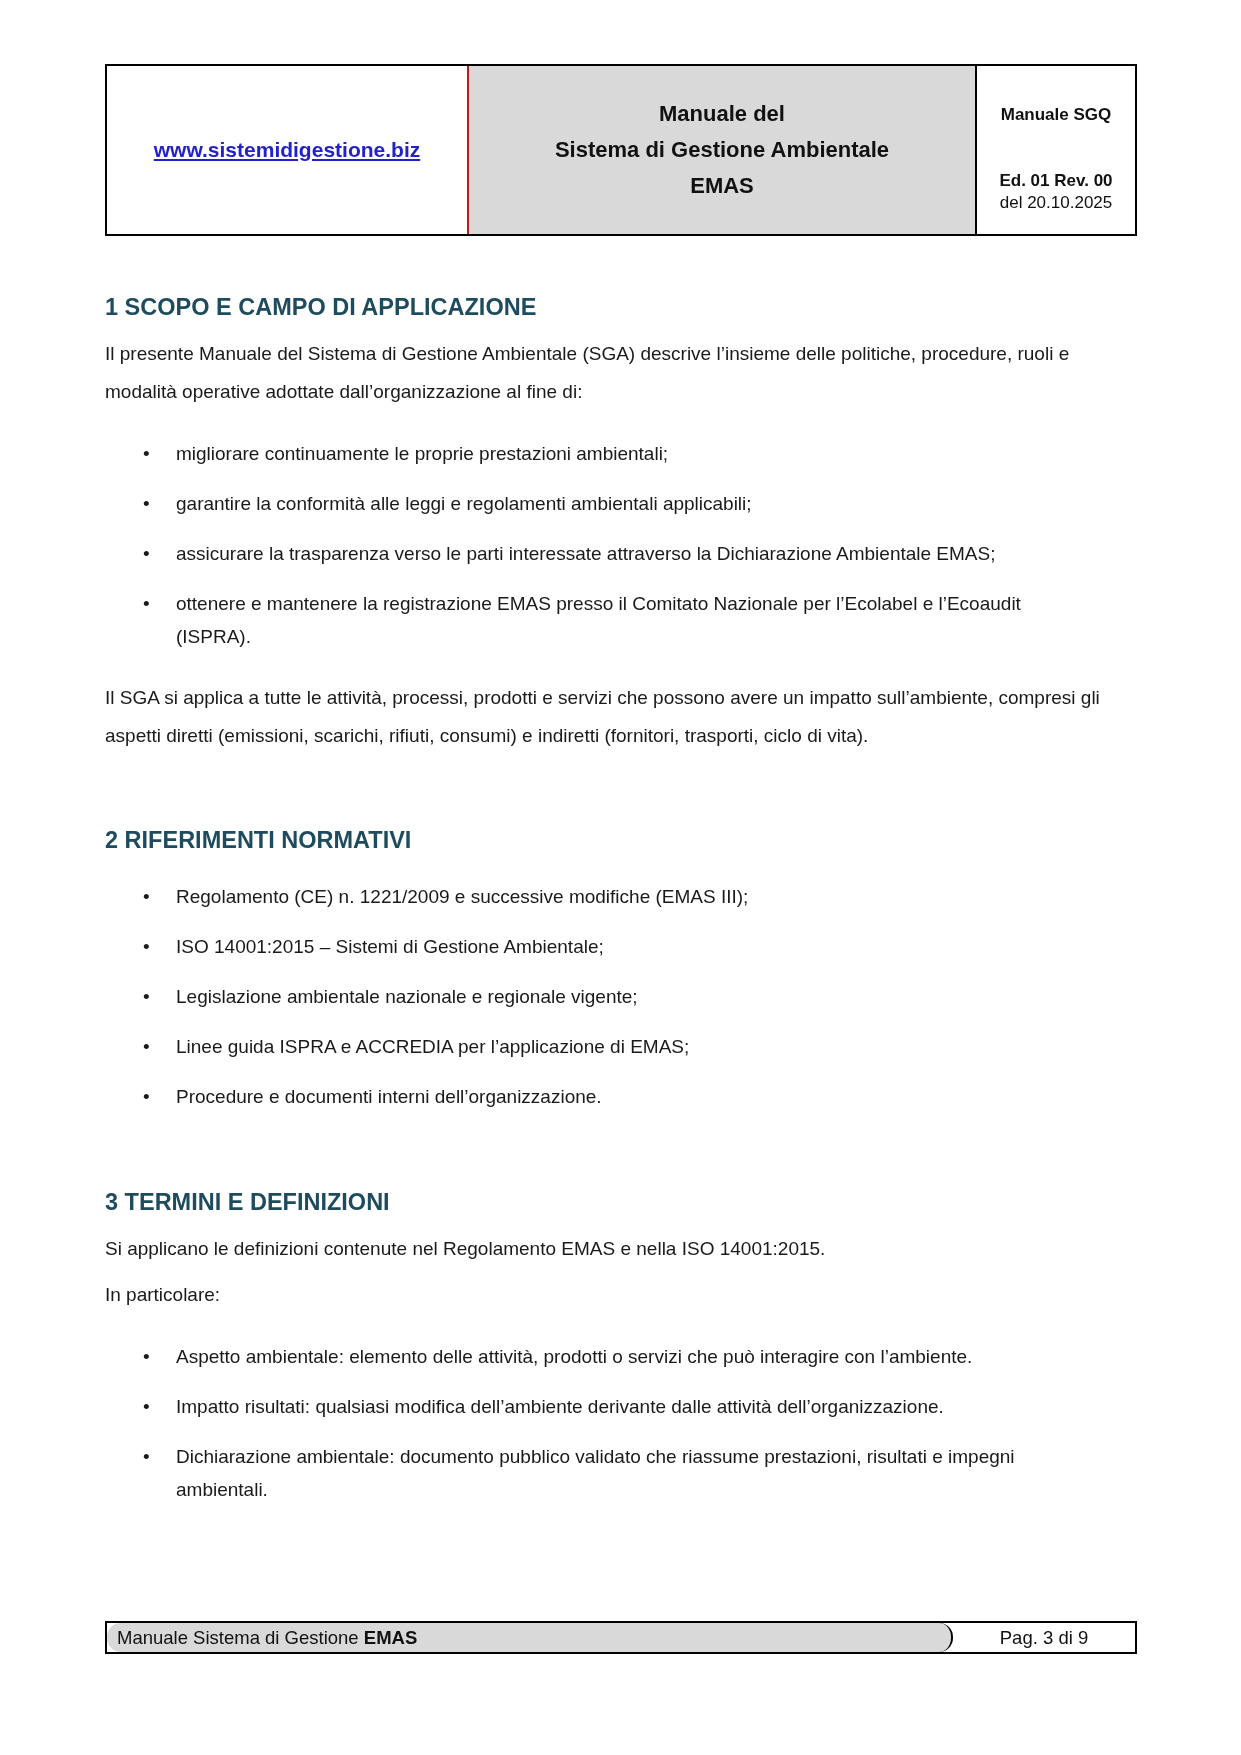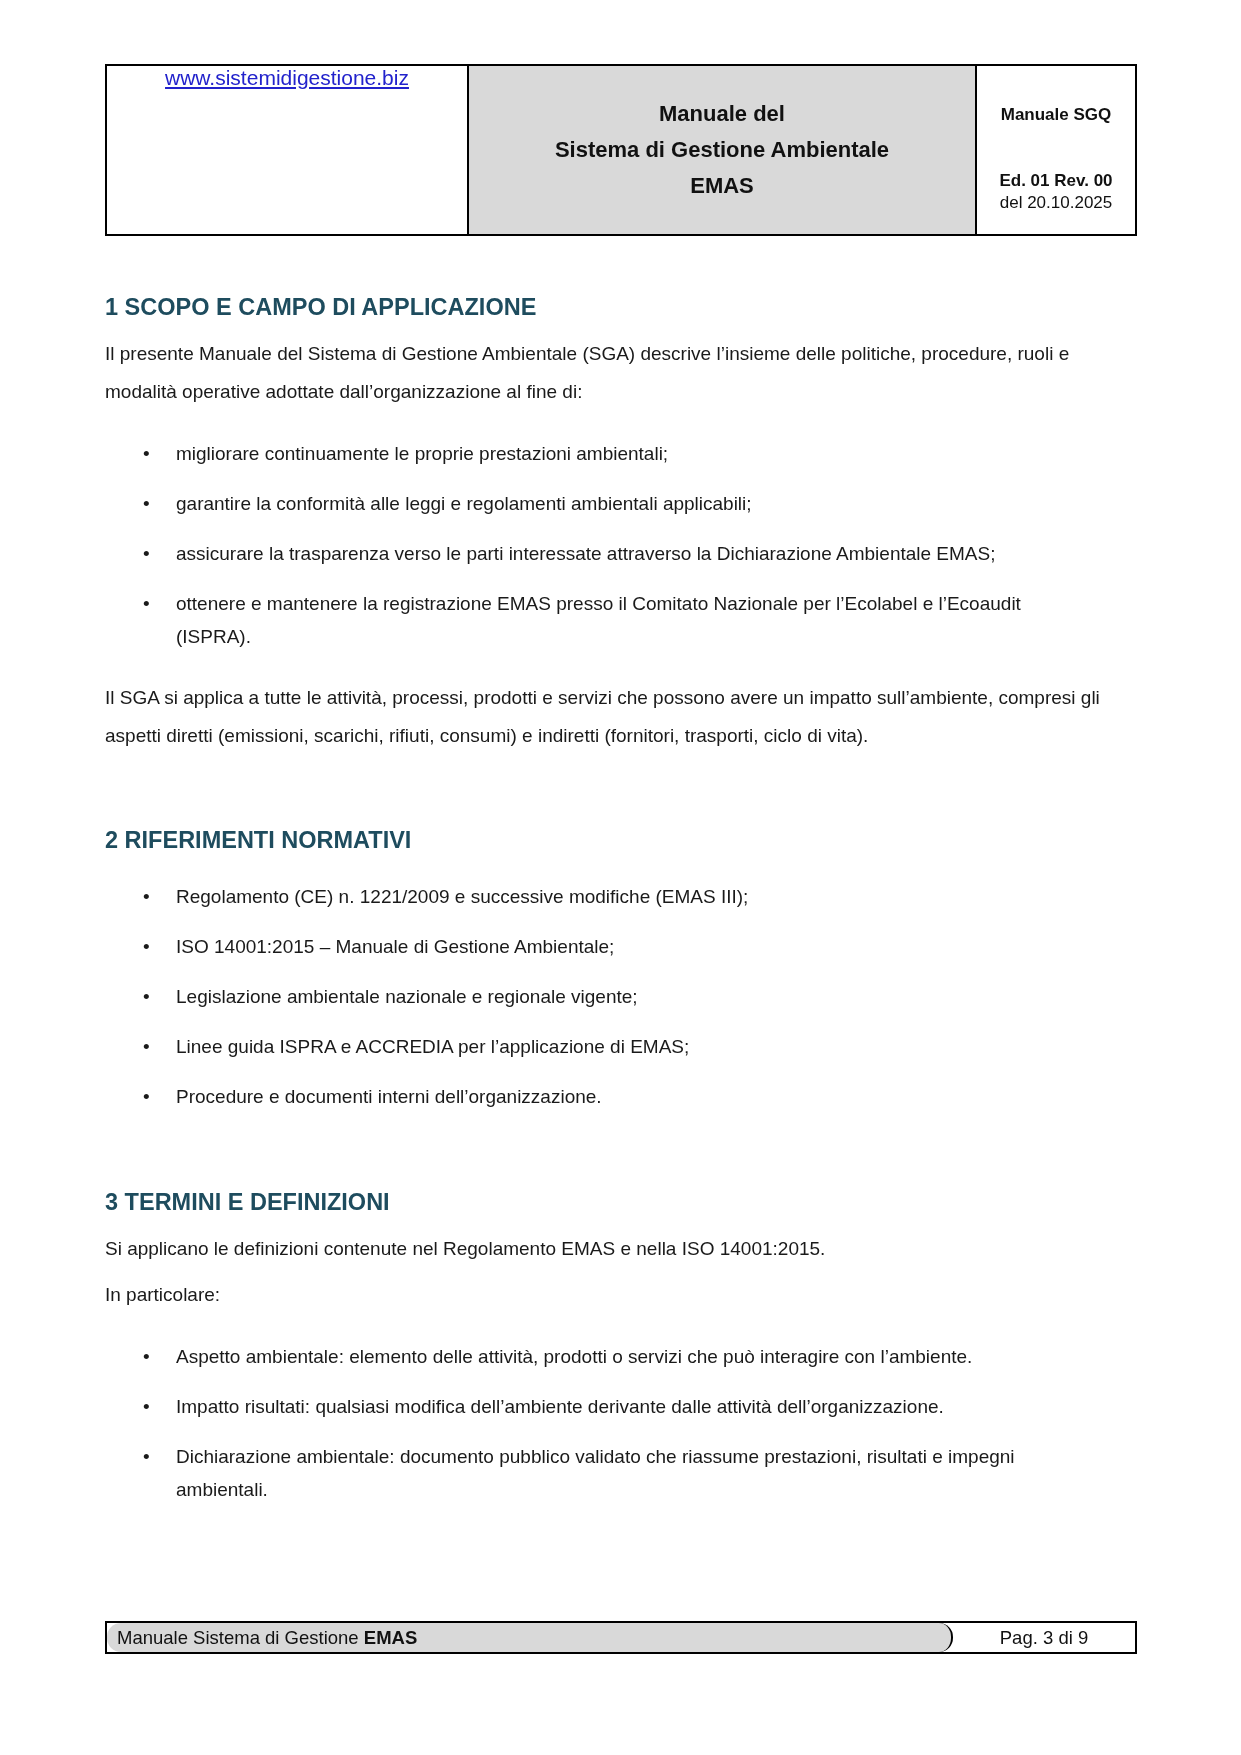--- a/index.html
+++ b/index.html
@@ -19,24 +19,25 @@
   .doc-header {
     display: flex;
     width: 1032px;
     height: 172px;
     border: 2px solid #000;
     box-sizing: border-box;
   }
   .hcell { box-sizing: border-box; }
   .hcell-left {
     width: 362px;
-    border-right: 2px solid #000000;
+    border-right: 2px solid #b91c1c;
     display: flex;
-    align-items: flex-start;
+    align-items: center;
     justify-content: center;
+    font-weight: bold;
   }
   .website-link {
     color: #2222cc;
     font-size: 21px;
     text-decoration: underline;
     cursor: pointer;
   }
   .hcell-mid {
     width: 508px;
     background: #d9d9d9;
@@ -160,21 +161,21 @@
     <li class="doc-bullet">migliorare continuamente le proprie prestazioni ambientali;</li>
     <li class="doc-bullet">garantire la conformità alle leggi e regolamenti ambientali applicabili;</li>
     <li class="doc-bullet">assicurare la trasparenza verso le parti interessate attraverso la Dichiarazione Ambientale EMAS;</li>
     <li class="doc-bullet">ottenere e mantenere la registrazione EMAS presso il Comitato Nazionale per l’Ecolabel e l’Ecoaudit (ISPRA).</li>
   </ul>
   <p class="body outro">Il SGA si applica a tutte le attività, processi, prodotti e servizi che possono avere un impatto sull’ambiente, compresi gli aspetti diretti (emissioni, scarichi, rifiuti, consumi) e indiretti (fornitori, trasporti, ciclo di vita).</p>
 
   <h2 class="section-heading h-s2">2 RIFERIMENTI NORMATIVI</h2>
   <ul class="doc-list">
     <li class="doc-bullet">Regolamento (CE) n. 1221/2009 e successive modifiche (EMAS III);</li>
-    <li class="doc-bullet">ISO 14001:2015 – Manuale di Gestione Ambientale;</li>
+    <li class="doc-bullet">ISO 14001:2015 – Sistemi di Gestione Ambientale;</li>
     <li class="doc-bullet">Legislazione ambientale nazionale e regionale vigente;</li>
     <li class="doc-bullet">Linee guida ISPRA e ACCREDIA per l’applicazione di EMAS;</li>
     <li class="doc-bullet">Procedure e documenti interni dell’organizzazione.</li>
   </ul>
 
   <h2 class="section-heading h-s3">3 TERMINI E DEFINIZIONI</h2>
   <p class="body">Si applicano le definizioni contenute nel Regolamento EMAS e nella ISO 14001:2015.</p>
   <p class="body tight">In particolare:</p>
   <ul class="doc-list">
     <li class="doc-bullet">Aspetto ambientale: elemento delle attività, prodotti o servizi che può interagire con l’ambiente.</li>

